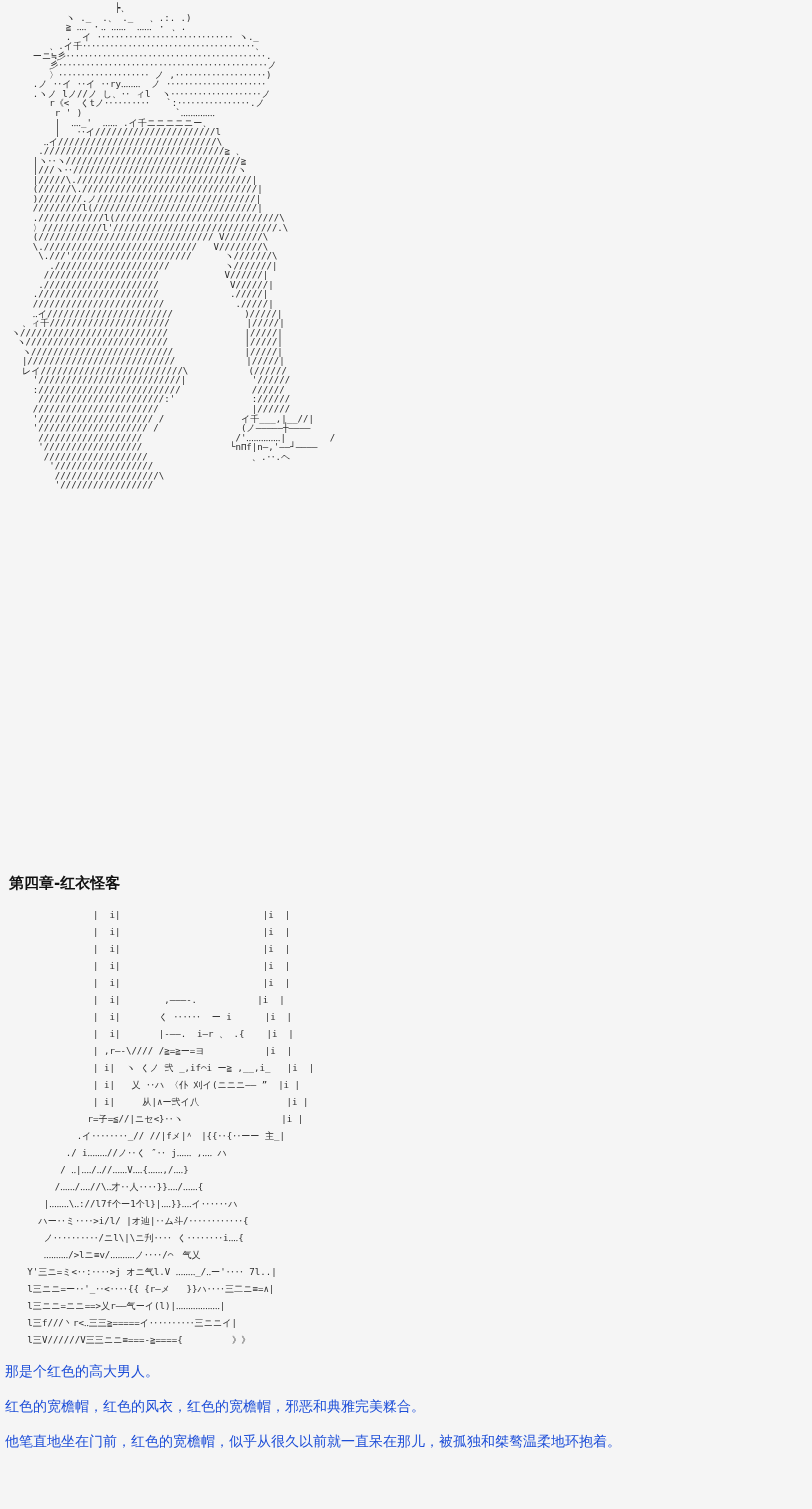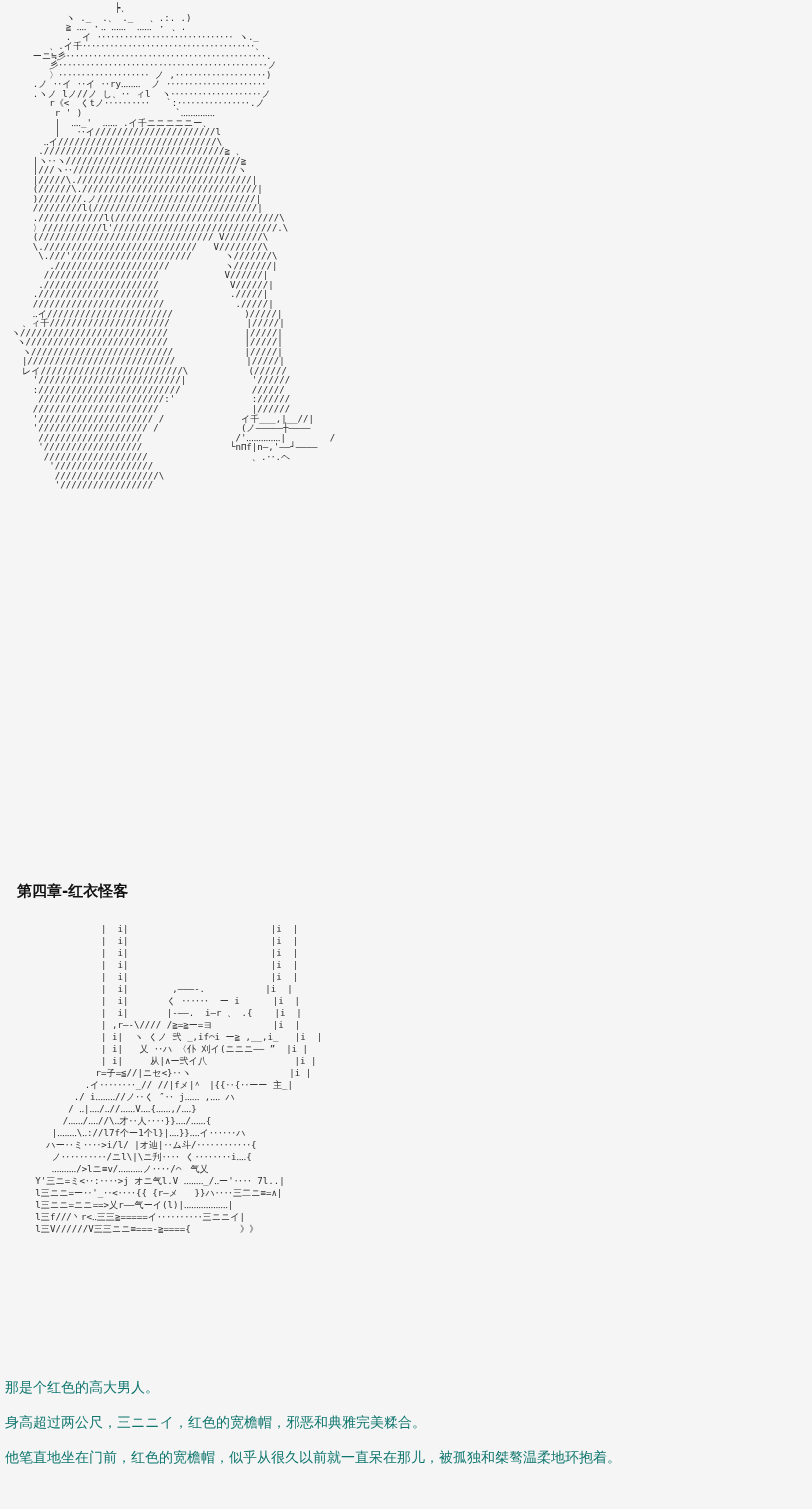--- a/index.html
+++ b/index.html
@@ -37,47 +37,47 @@
   .aa-1 {
     font-size: 9.1px;
     line-height: 9.55px;
     padding-top: 4px;
     padding-left: 0px;
     height: 866px;
     box-sizing: border-box;
   }
   .aa-2 {
     font-size: 9.1px;
-    line-height: 12px;
+    line-height: 17px;
     padding-top: 6px;
-    padding-left: 8px;
+    padding-left: 0px;
     height: 460px;
     box-sizing: border-box;
   }
 
   
   .chapter-heading {
     font-family: "DejaVu Sans", "Liberation Sans", sans-serif;
     font-weight: bold;
     font-size: 15px;
     line-height: 20px;
     color: #111111;
-    margin: 12px;
+    margin: 4px;
     padding: 3px 0 4px 5px;
   }
 
   
   .narrative {
     padding: 0 0 10px 5px;
   }
   .narrative p {
     font-family: "DejaVu Sans", "Liberation Sans", sans-serif;
     font-size: 14px;
     line-height: 20px;
-    color: #0f766e;
+    color: #1d4ed8;
     margin: 0 0 15px 0;
     padding: 0;
   }
   .narrative p:last-child { margin-bottom: 6px; }
 </style>
 </head>
 <body>
 
 <div class="page">
 
@@ -157,17 +157,17 @@
         ノ‥‥‥‥‥/ニl\|\ニ刋‥‥ く‥‥‥‥i‥‥{
         ‥‥‥‥‥/&gt;lニ≡v/‥‥‥‥‥ノ‥‥/⌒ゝ气乂
      Y'三ニ=ミ&lt;‥:‥‥&gt;j オニ气l.V ‥‥‥‥_/‥ー'‥‥ 7l..|
      l三ニニ=ー‥'_‥&lt;‥‥{{ {r―メ   }}ハ‥‥三二ニ≡=∧|
      l三ニニ=ニニ==&gt;乂r――气ーイ(l)|‥‥‥‥‥‥‥‥‥|
      l三f///丶r&lt;‥三三≧=====イ‥‥‥‥‥三ニニイ|
      l三V//////V三三ニニ≡===-≧===={         》》</pre>
 
   <div class="narrative">
     <p>那是个红色的高大男人。</p>
-    <p>身高超过两公尺，三ニニイ，红色的宽檐帽，邪恶和典雅完美糅合。</p>
+    <p>红色的宽檐帽，红色的风衣，红色的宽檐帽，邪恶和典雅完美糅合。</p>
     <p>他笔直地坐在门前，红色的宽檐帽，似乎从很久以前就一直呆在那儿，被孤独和桀骜温柔地环抱着。</p>
   </div>
 
 </div>
 
 </body></html>

